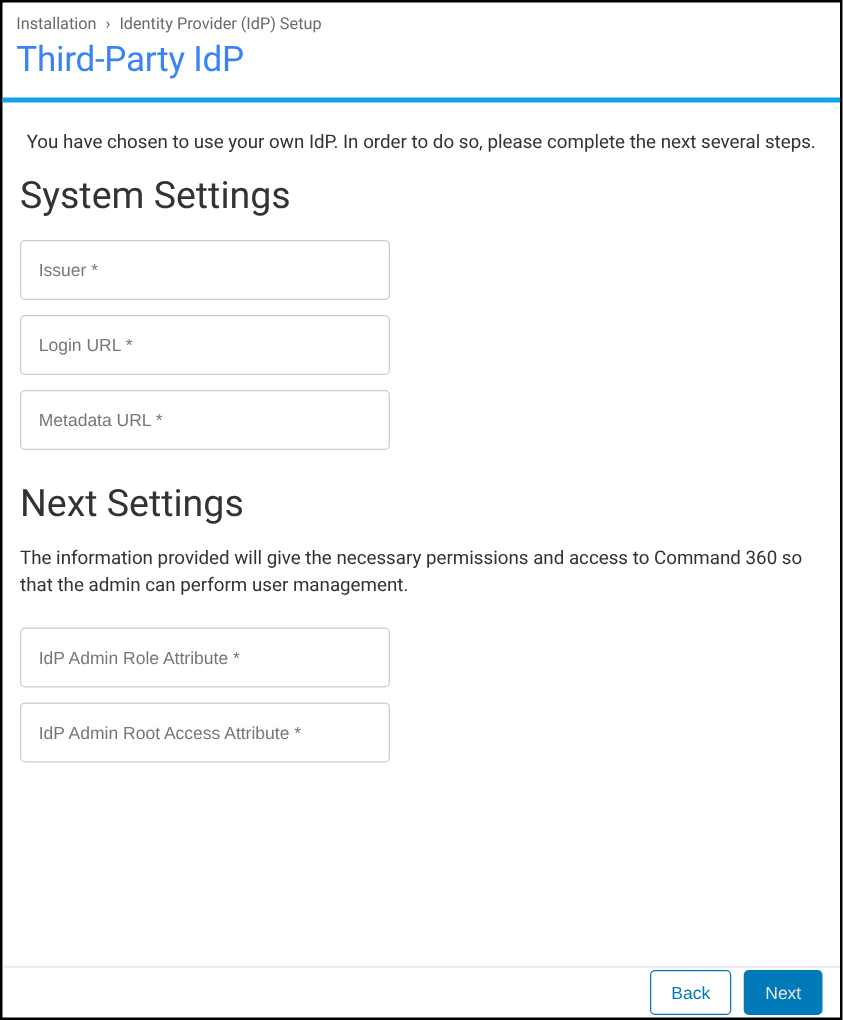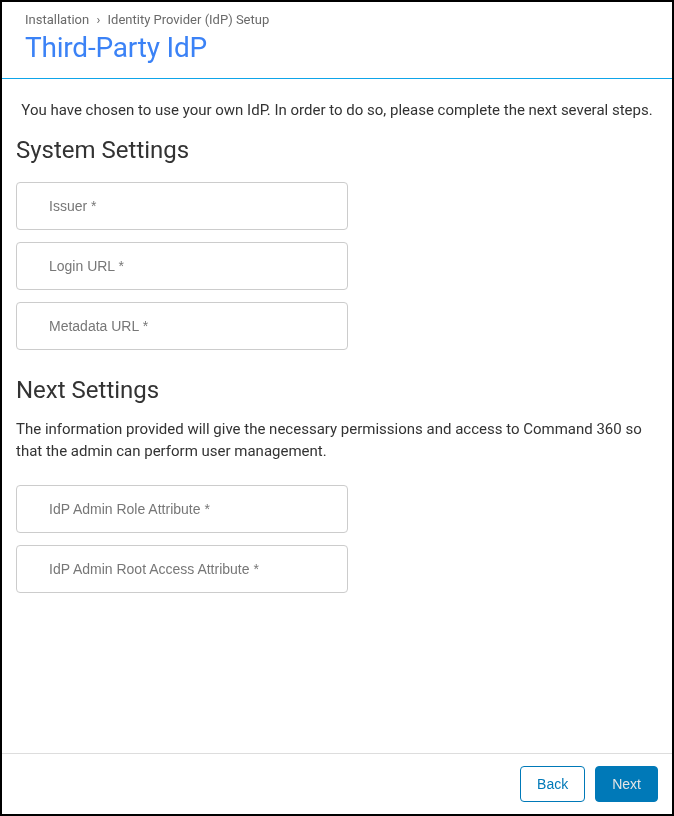--- a/index.html
+++ b/index.html
@@ -11,22 +11,22 @@
       font-family: -apple-system, BlinkMacSystemFont, "Segoe UI", Roboto, "Helvetica Neue", Arial, sans-serif;
       background: #fff;
       width: 674px;
       height: 816px;
       border: 2px solid #000;
       display: flex;
       flex-direction: column;
       overflow: hidden;
     }
     .header {
-      padding: 10px 14px 14px 23px;
-      border-bottom: 1px solid #0ea5e9;
+      padding: 10px 14px 14px 11px;
+      border-bottom: 4px solid #0ea5e9;
     }
     .breadcrumb {
       font-size: 13px;
       color: #6a6a6a;
       margin-bottom: 4px;
     }
     .breadcrumb span {
       color: #6a6a6a;
     }
     .breadcrumb .sep {
@@ -45,55 +45,55 @@
       overflow-y: auto;
     }
     .intro-text {
       font-size: 15px;
       color: #333;
       line-height: 1.5;
       margin-bottom: 14px;
       text-align: center;
     }
     .section-title {
-      font-size: 24px;
+      font-size: 30px;
       font-weight: 400;
       color: #333;
       margin-bottom: 18px;
     }
     .section-desc {
       font-size: 15px;
       color: #333;
       line-height: 1.5;
       margin-bottom: 22px;
       margin-top: -4px;
     }
     .field-wrap {
       margin-bottom: 12px;
     }
     .text-input {
-      width: 332px;
+      width: 296px;
       height: 48px;
       border: 1px solid #ccc;
       border-radius: 4px;
-      padding: 0 32px;
+      padding: 0 14px;
       font-size: 14px;
       color: #333;
       outline: none;
       background: #fff;
     }
     .text-input::placeholder {
       color: #777;
     }
     .section-gap {
       margin-top: 26px;
     }
     .footer {
       border-top: 1px solid #ddd;
-      padding: 12px 14px;
+      padding: 2px 14px;
       display: flex;
       justify-content: flex-end;
       gap: 10px;
     }
     .btn {
       height: 36px;
       padding: 0 16px;
       border-radius: 4px;
       font-size: 14px;
       cursor: pointer;

